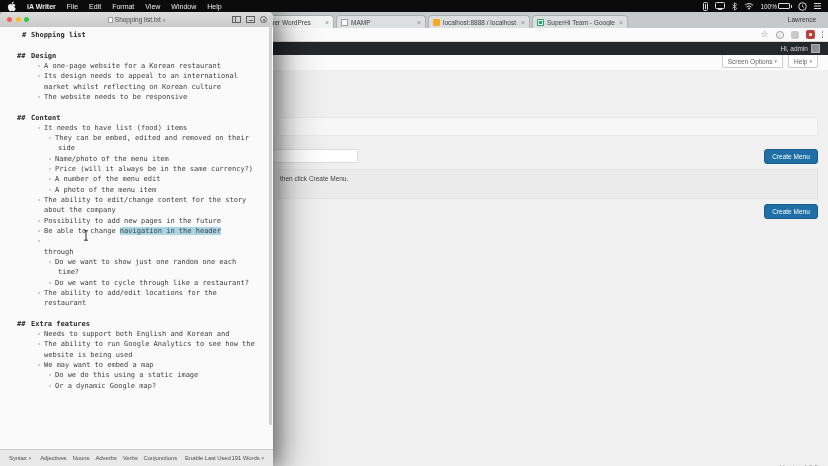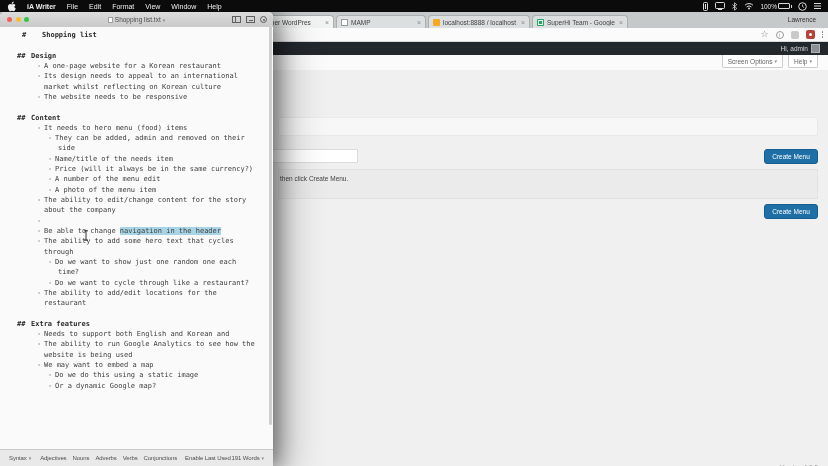--- a/index.html
+++ b/index.html
@@ -85,21 +85,21 @@
   .wic2{width:9px;height:7px;border:1px solid #5f5f5f;box-sizing:border-box;position:relative;}
   .wic2::after{content:"";position:absolute;left:2px;top:2.5px;width:4px;height:1px;background:#5f5f5f;}
   .wic3{width:7px;height:7px;border:1px solid #5f5f5f;border-radius:50%;box-sizing:border-box;position:relative;}
   .wic3::after{content:"";position:absolute;left:1.5px;top:1.5px;width:2px;height:2px;background:#5f5f5f;border-radius:50%;}
   .editor{position:absolute;left:0;top:15px;right:0;bottom:17px;background:#fafafa;overflow:hidden;
           font-family:"DejaVu Sans Mono",monospace;font-size:7px;color:#3e3e3e;}
   .lines{position:absolute;left:0;top:3px;right:6px;}
   .ln{position:relative;height:10.32px;}
   .mk,.tx{position:absolute;top:0;line-height:10.32px;white-space:pre;}
   .t-h1 .mk{left:22px;font-weight:700;color:#2a2a2a;}
-  .t-h1 .tx{left:42px;font-weight:700;color:#2a2a2a;}
+  .t-h1 .tx{left:31px;font-weight:700;color:#2a2a2a;}
   .t-h2 .mk{left:17px;font-weight:700;color:#2a2a2a;}
   .t-h2 .tx{left:31px;font-weight:700;color:#2a2a2a;}
   .t-l1 .mk{left:37px;}  .t-l1 .tx{left:44px;}  .t-l1c .tx{left:44px;}
   .t-l2 .mk{left:48px;}  .t-l2 .tx{left:55px;}  .t-l2c .tx{left:58px;}
   .hl{background:#a9d4e6;}
   .scrollthumb{position:absolute;right:1px;top:3px;width:3px;height:410px;background:#cfcfcf;border-radius:2px;}
   .ibeam{position:absolute;left:83px;top:203px;}
   .bottombar{position:absolute;left:0;bottom:0;width:100%;height:17px;background:#e9e9e9;
              border-top:1px solid #c9c9c9;display:flex;align-items:center;box-sizing:border-box;
              padding:0 9px;font-size:6px;color:#4f4f4f;white-space:nowrap;letter-spacing:-0.1px;}
@@ -282,32 +282,32 @@
           <span class="mk">-</span>
           <span class="tx">The website needs to be responsive</span>
         </div>
         <div class="ln t-blank"></div>
         <div class="ln t-h2">
           <span class="mk">##</span>
           <span class="tx">Content</span>
         </div>
         <div class="ln t-l1">
           <span class="mk">-</span>
-          <span class="tx">It needs to hero menu (food) items</span>
-        </div>
-        <div class="ln t-l2">
-          <span class="mk">-</span>
-          <span class="tx">They can be added, admin and removed on their</span>
+          <span class="tx">It needs to have list (food) items</span>
+        </div>
+        <div class="ln t-l2">
+          <span class="mk">-</span>
+          <span class="tx">They can be embed, edited and removed on their</span>
         </div>
         <div class="ln t-l2c">
           <span class="tx">side</span>
         </div>
         <div class="ln t-l2">
           <span class="mk">-</span>
-          <span class="tx">Name/title of the needs item</span>
+          <span class="tx">Name/photo of the menu item</span>
         </div>
         <div class="ln t-l2">
           <span class="mk">-</span>
           <span class="tx">Price (will it always be in the same currency?)</span>
         </div>
         <div class="ln t-l2">
           <span class="mk">-</span>
           <span class="tx">A number of the menu edit</span>
         </div>
         <div class="ln t-l2">
@@ -316,28 +316,28 @@
         </div>
         <div class="ln t-l1">
           <span class="mk">-</span>
           <span class="tx">The ability to edit/change content for the story</span>
         </div>
         <div class="ln t-l1c">
           <span class="tx">about the company</span>
         </div>
         <div class="ln t-l1">
           <span class="mk">-</span>
+          <span class="tx">Possibility to add new pages in the future</span>
         </div>
         <div class="ln t-l1">
           <span class="mk">-</span>
           <span class="tx"><span>Be able to change </span><span class="hl" style="background: rgb(169, 212, 230);">navigation in the header</span></span>
         </div>
         <div class="ln t-l1">
           <span class="mk">-</span>
-          <span class="tx">The ability to add some hero text that cycles</span>
         </div>
         <div class="ln t-l1c">
           <span class="tx">through</span>
         </div>
         <div class="ln t-l2">
           <span class="mk">-</span>
           <span class="tx">Do we want to show just one random one each</span>
         </div>
         <div class="ln t-l2c">
           <span class="tx">time?</span>

